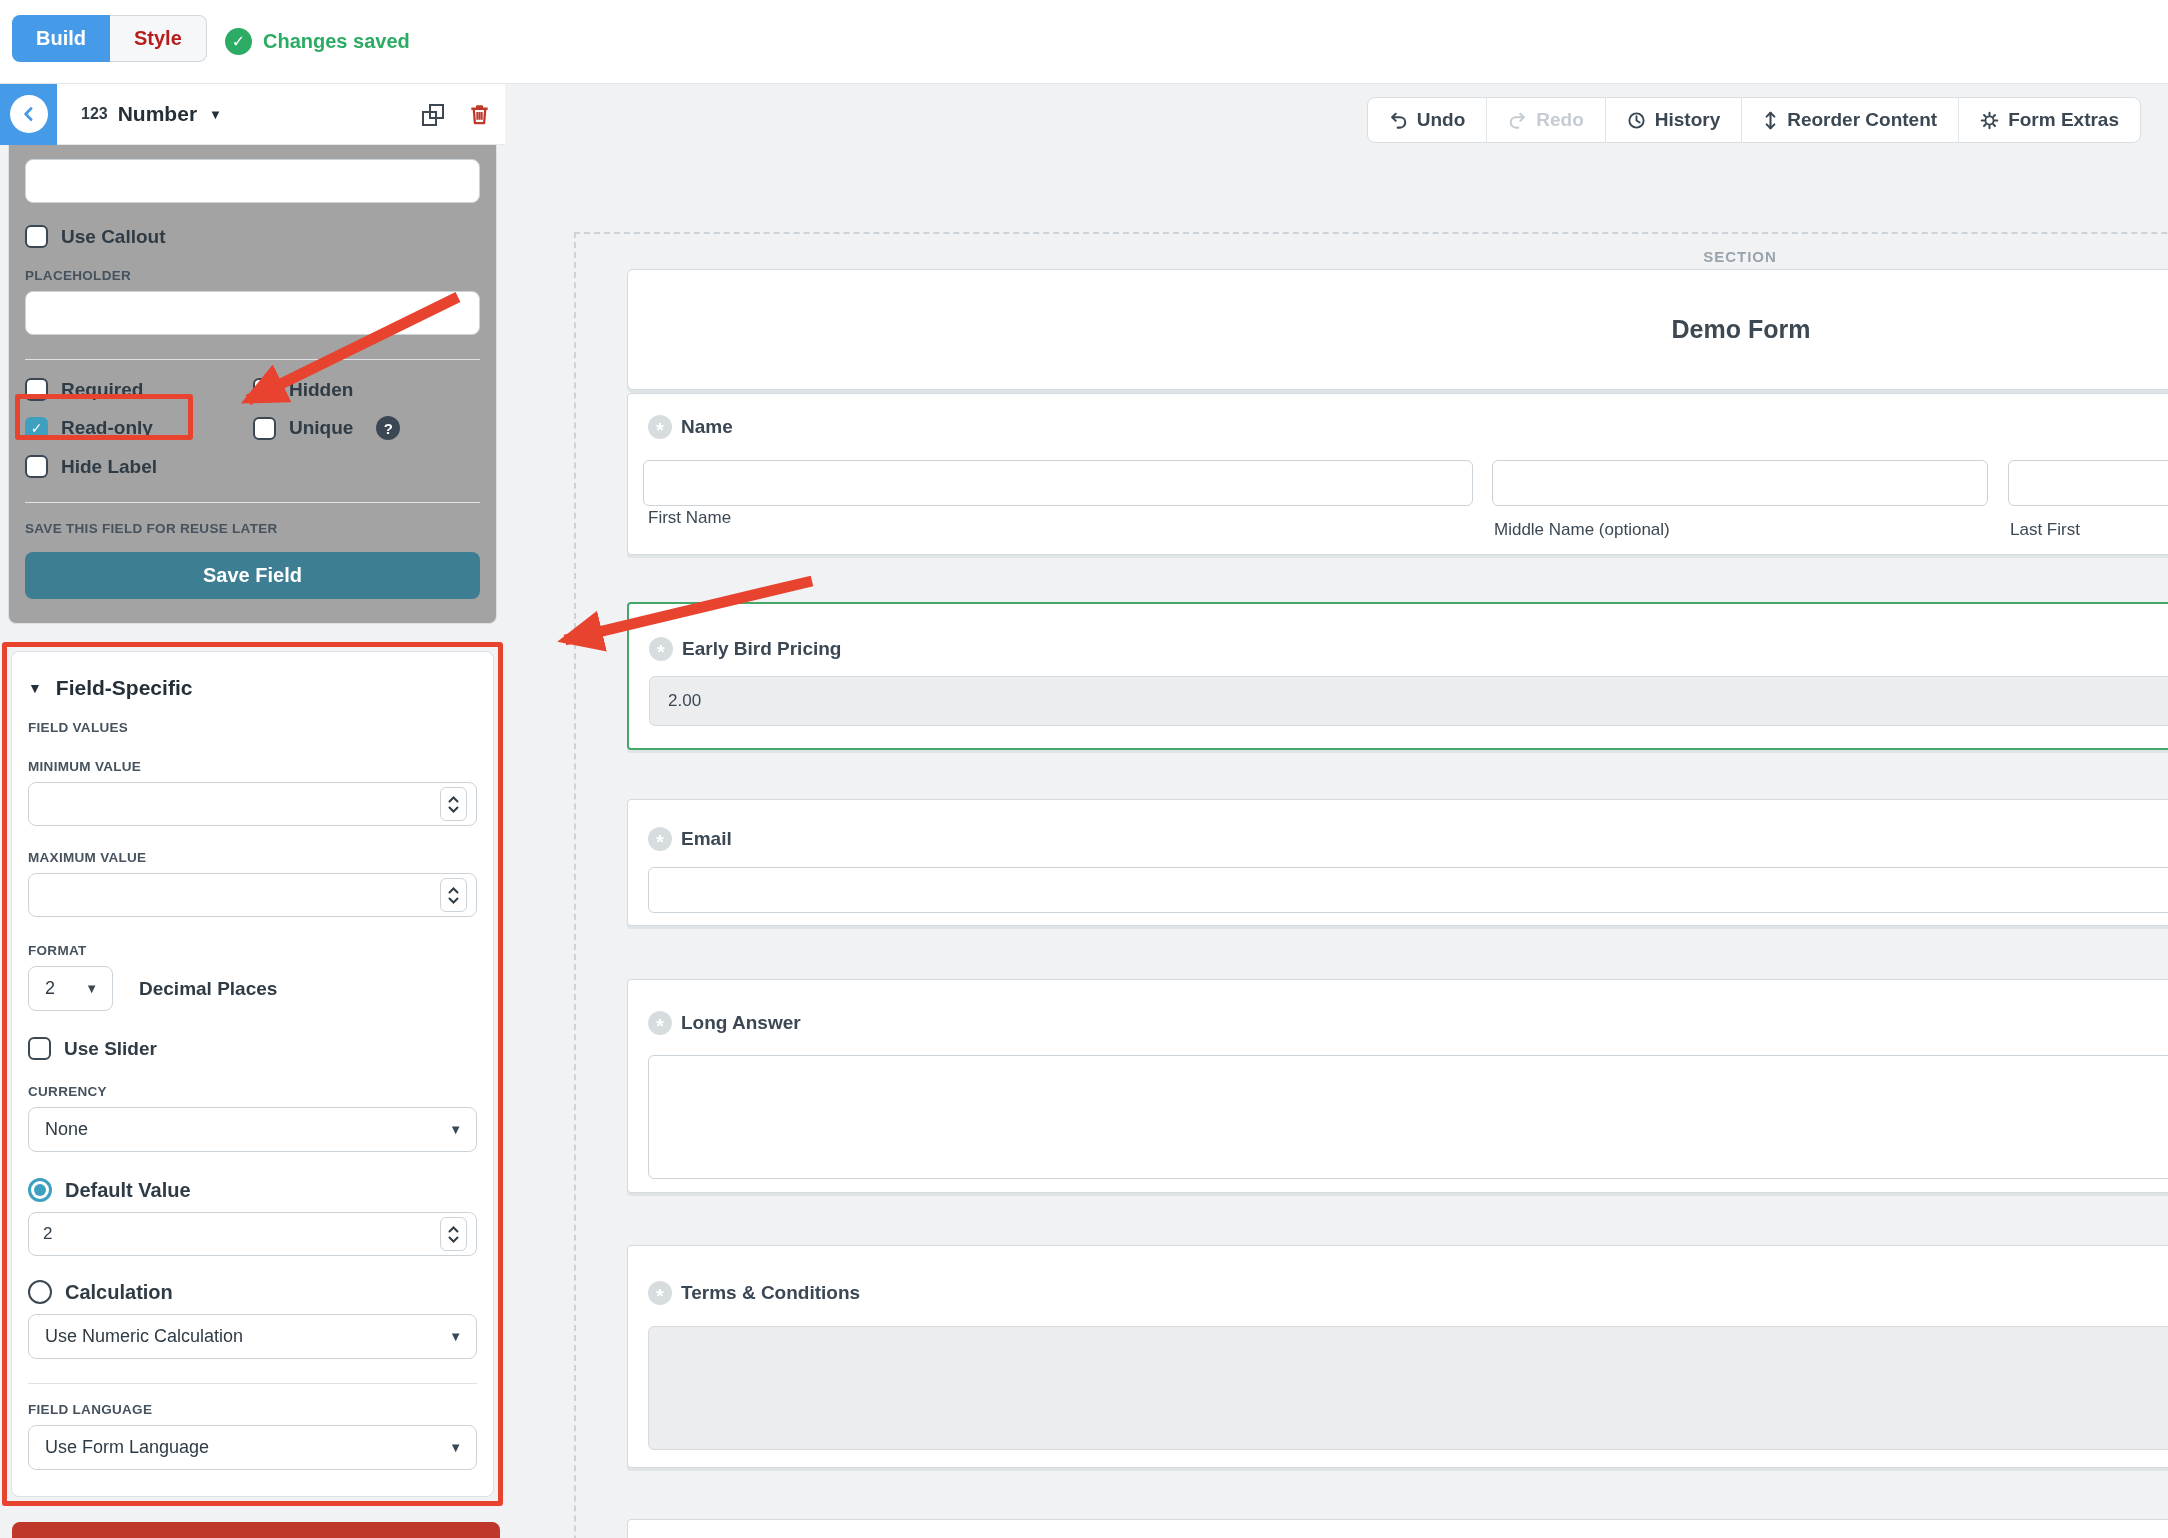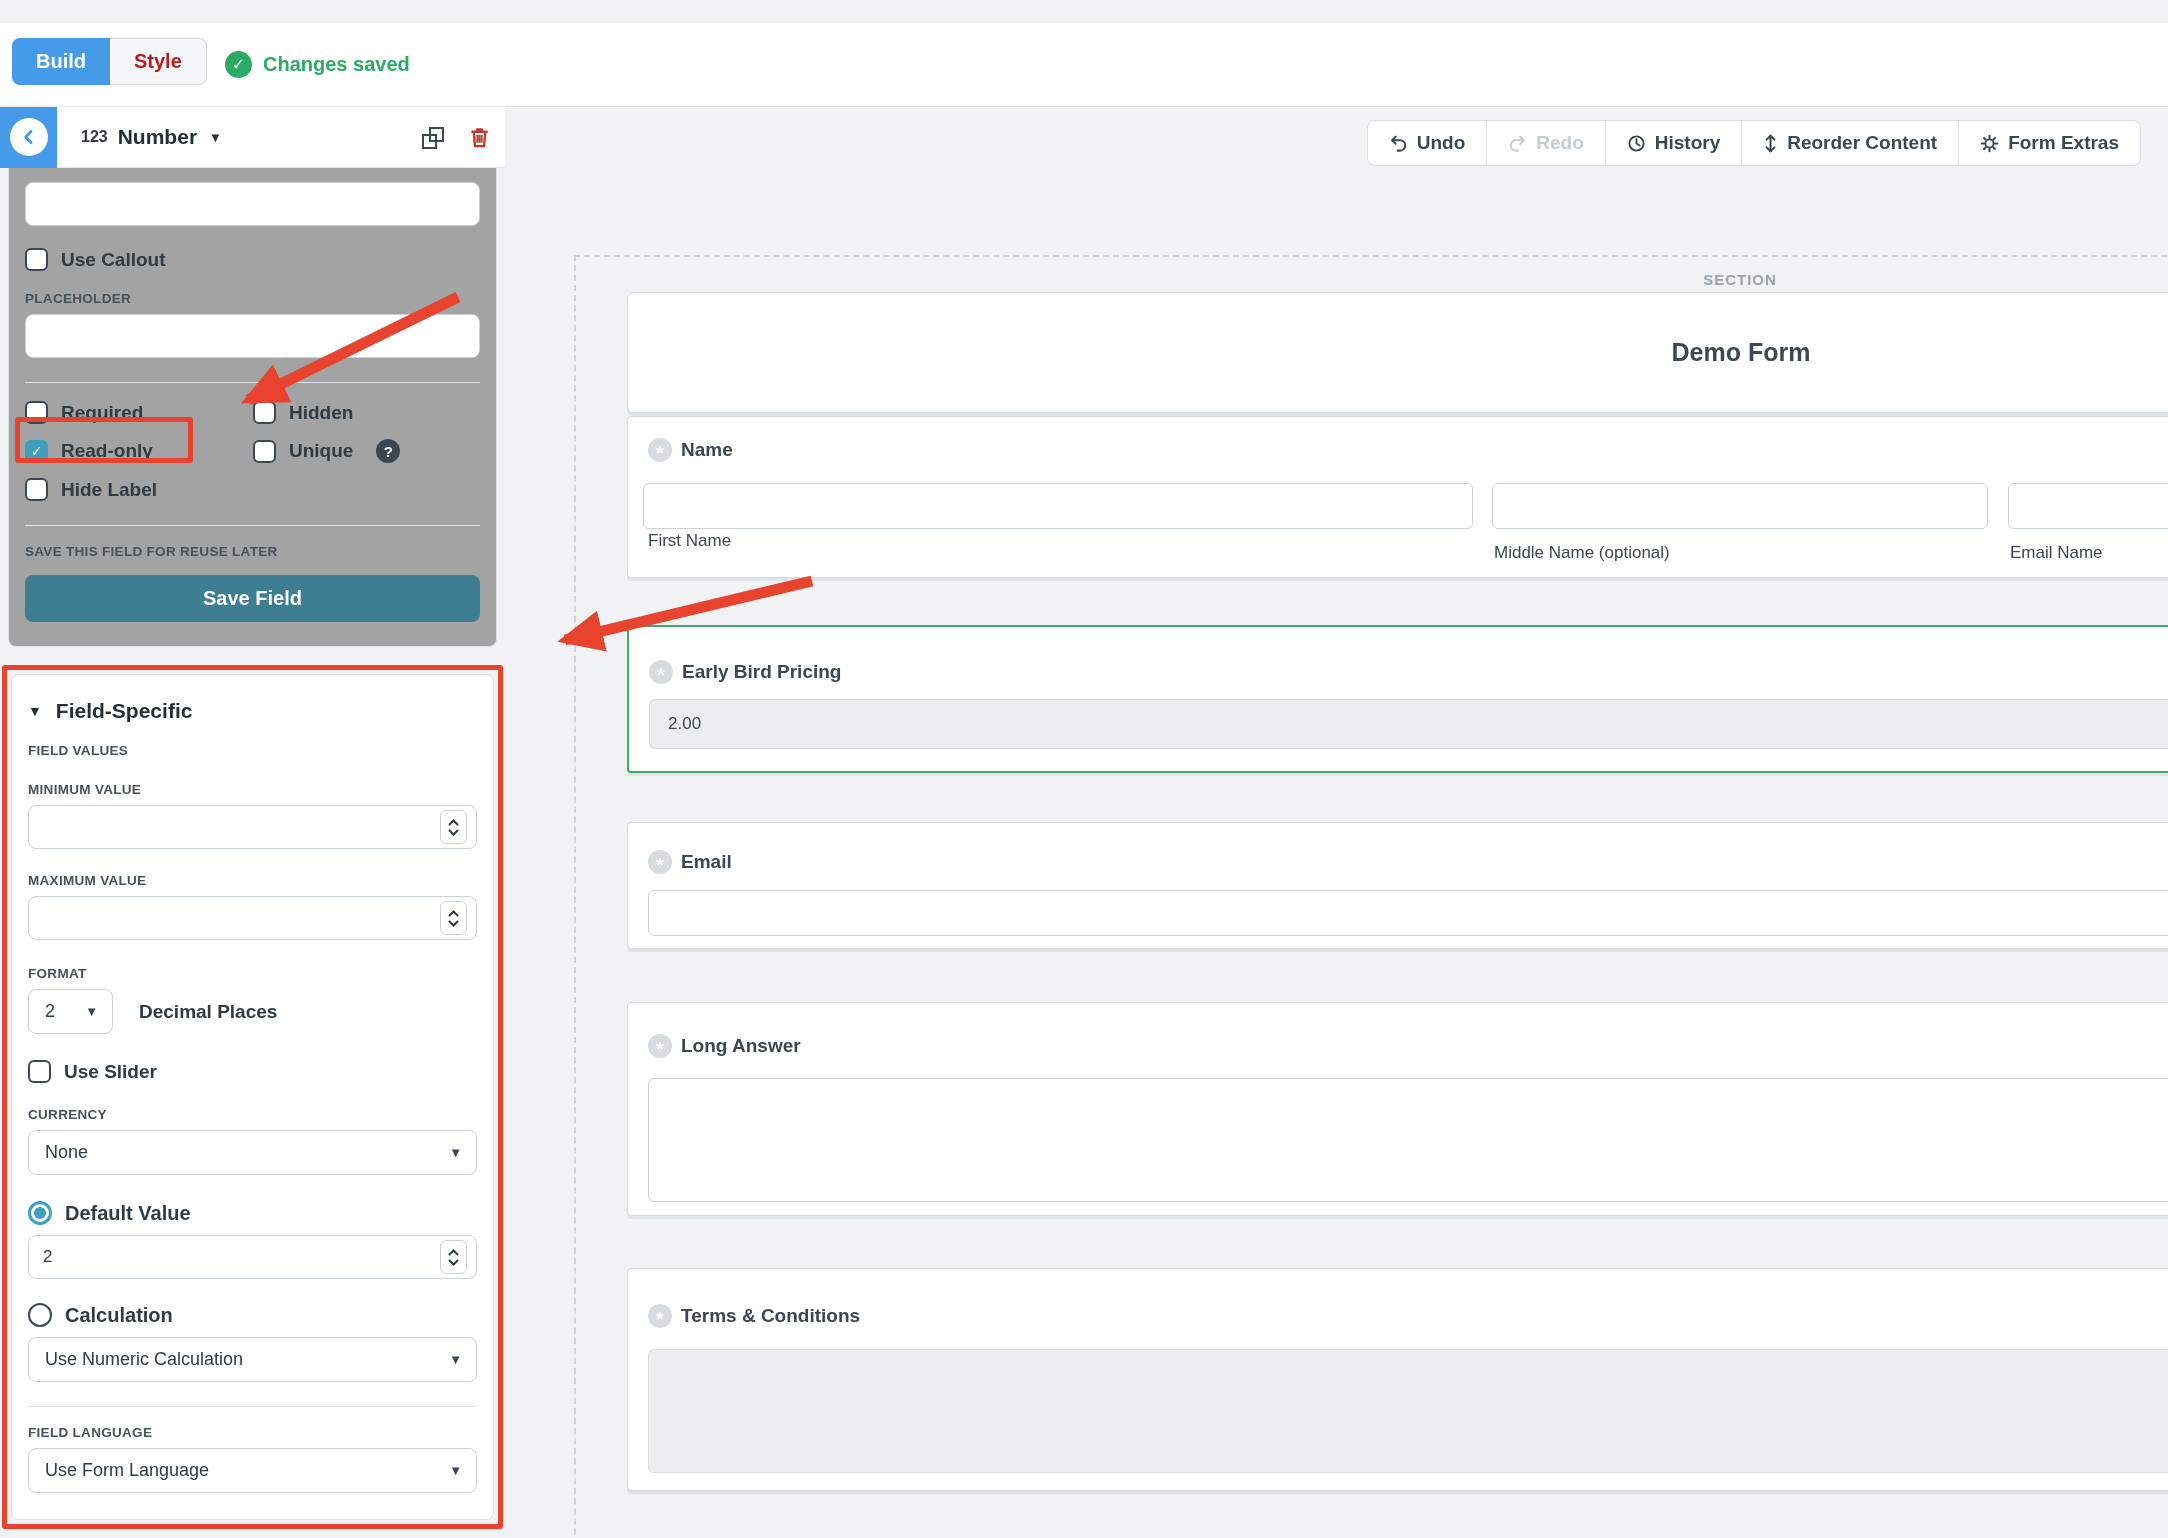--- a/index.html
+++ b/index.html
@@ -1,20 +1,20 @@
 <!DOCTYPE html>
 <html><head>
 <meta charset="utf-8">
 <style>
   * { margin:0; padding:0; box-sizing:border-box; }
   html,body { width:2168px; height:1538px; overflow:hidden;
     font-family:"Liberation Sans","DejaVu Sans",sans-serif; background:#f0f2f3; color:#323e48; }
 
   
-  .topbar { position:relative; height:84px; background:#ffffff; border-bottom:1px solid #e3e7ea;margin-top:23px; }
+  .topbar { position:relative; height:84px; background:#ffffff; border-bottom:1px solid #e3e7ea; }
   .seg-group { position:absolute; left:12px; top:15px; display:flex; height:47px; border-radius:8px; }
   .seg { display:flex; align-items:center; justify-content:center; padding:0 24px;
     font-size:20px; font-weight:bold; cursor:pointer; }
   .seg-build { background:#459be8; color:#fff; border-radius:8px 0 0 8px; }
   .seg-style { background:#f6f7f8; color:#b91c1c; border:1px solid #d3d8dd; border-left:none; border-radius:0 8px 8px 0; }
   .saved { position:absolute; left:225px; top:28px; display:flex; align-items:center; gap:11px; }
   .saved-ic { width:27px; height:27px; border-radius:50%; background:#2bab63; color:#fff;
     display:flex; align-items:center; justify-content:center; font-size:16px; font-weight:bold; }
   .saved-txt { color:#2bab63; font-size:20px; font-weight:bold; }
 
@@ -358,21 +358,21 @@
       <div class="card" style="top:159px; height:162px;">
         <div class="f-label" style="left:20px; top:21px;">
           <span class="ast">*</span>
           <span class="txt">Name</span>
         </div>
         <input class="f-inp" style="left: 15px; top: 66px; width: 830px;">
         <input class="f-inp" style="left: 864px; top: 66px; width: 496px;">
         <input class="f-inp" style="left: 1380px; top: 66px; width: 800px;">
         <span class="sub-lbl" style="left:20px; top:114px;">First Name</span>
         <span class="sub-lbl" style="left:866px; top:126px;">Middle Name (optional)</span>
-        <span class="sub-lbl" style="left:1382px; top:126px;">Email Name</span>
+        <span class="sub-lbl" style="left:1382px; top:126px;">Last First</span>
       </div>
 
       <div class="card card-green" style="top:368px; height:148px;">
         <div class="f-label" style="left:20px; top:33px;">
           <span class="ast">*</span>
           <span class="txt">Early Bird Pricing</span>
         </div>
         <input class="f-inp ro" style="left: 20px; top: 72px; right: 60px; height: 50px;" value="2.00">
       </div>
 

